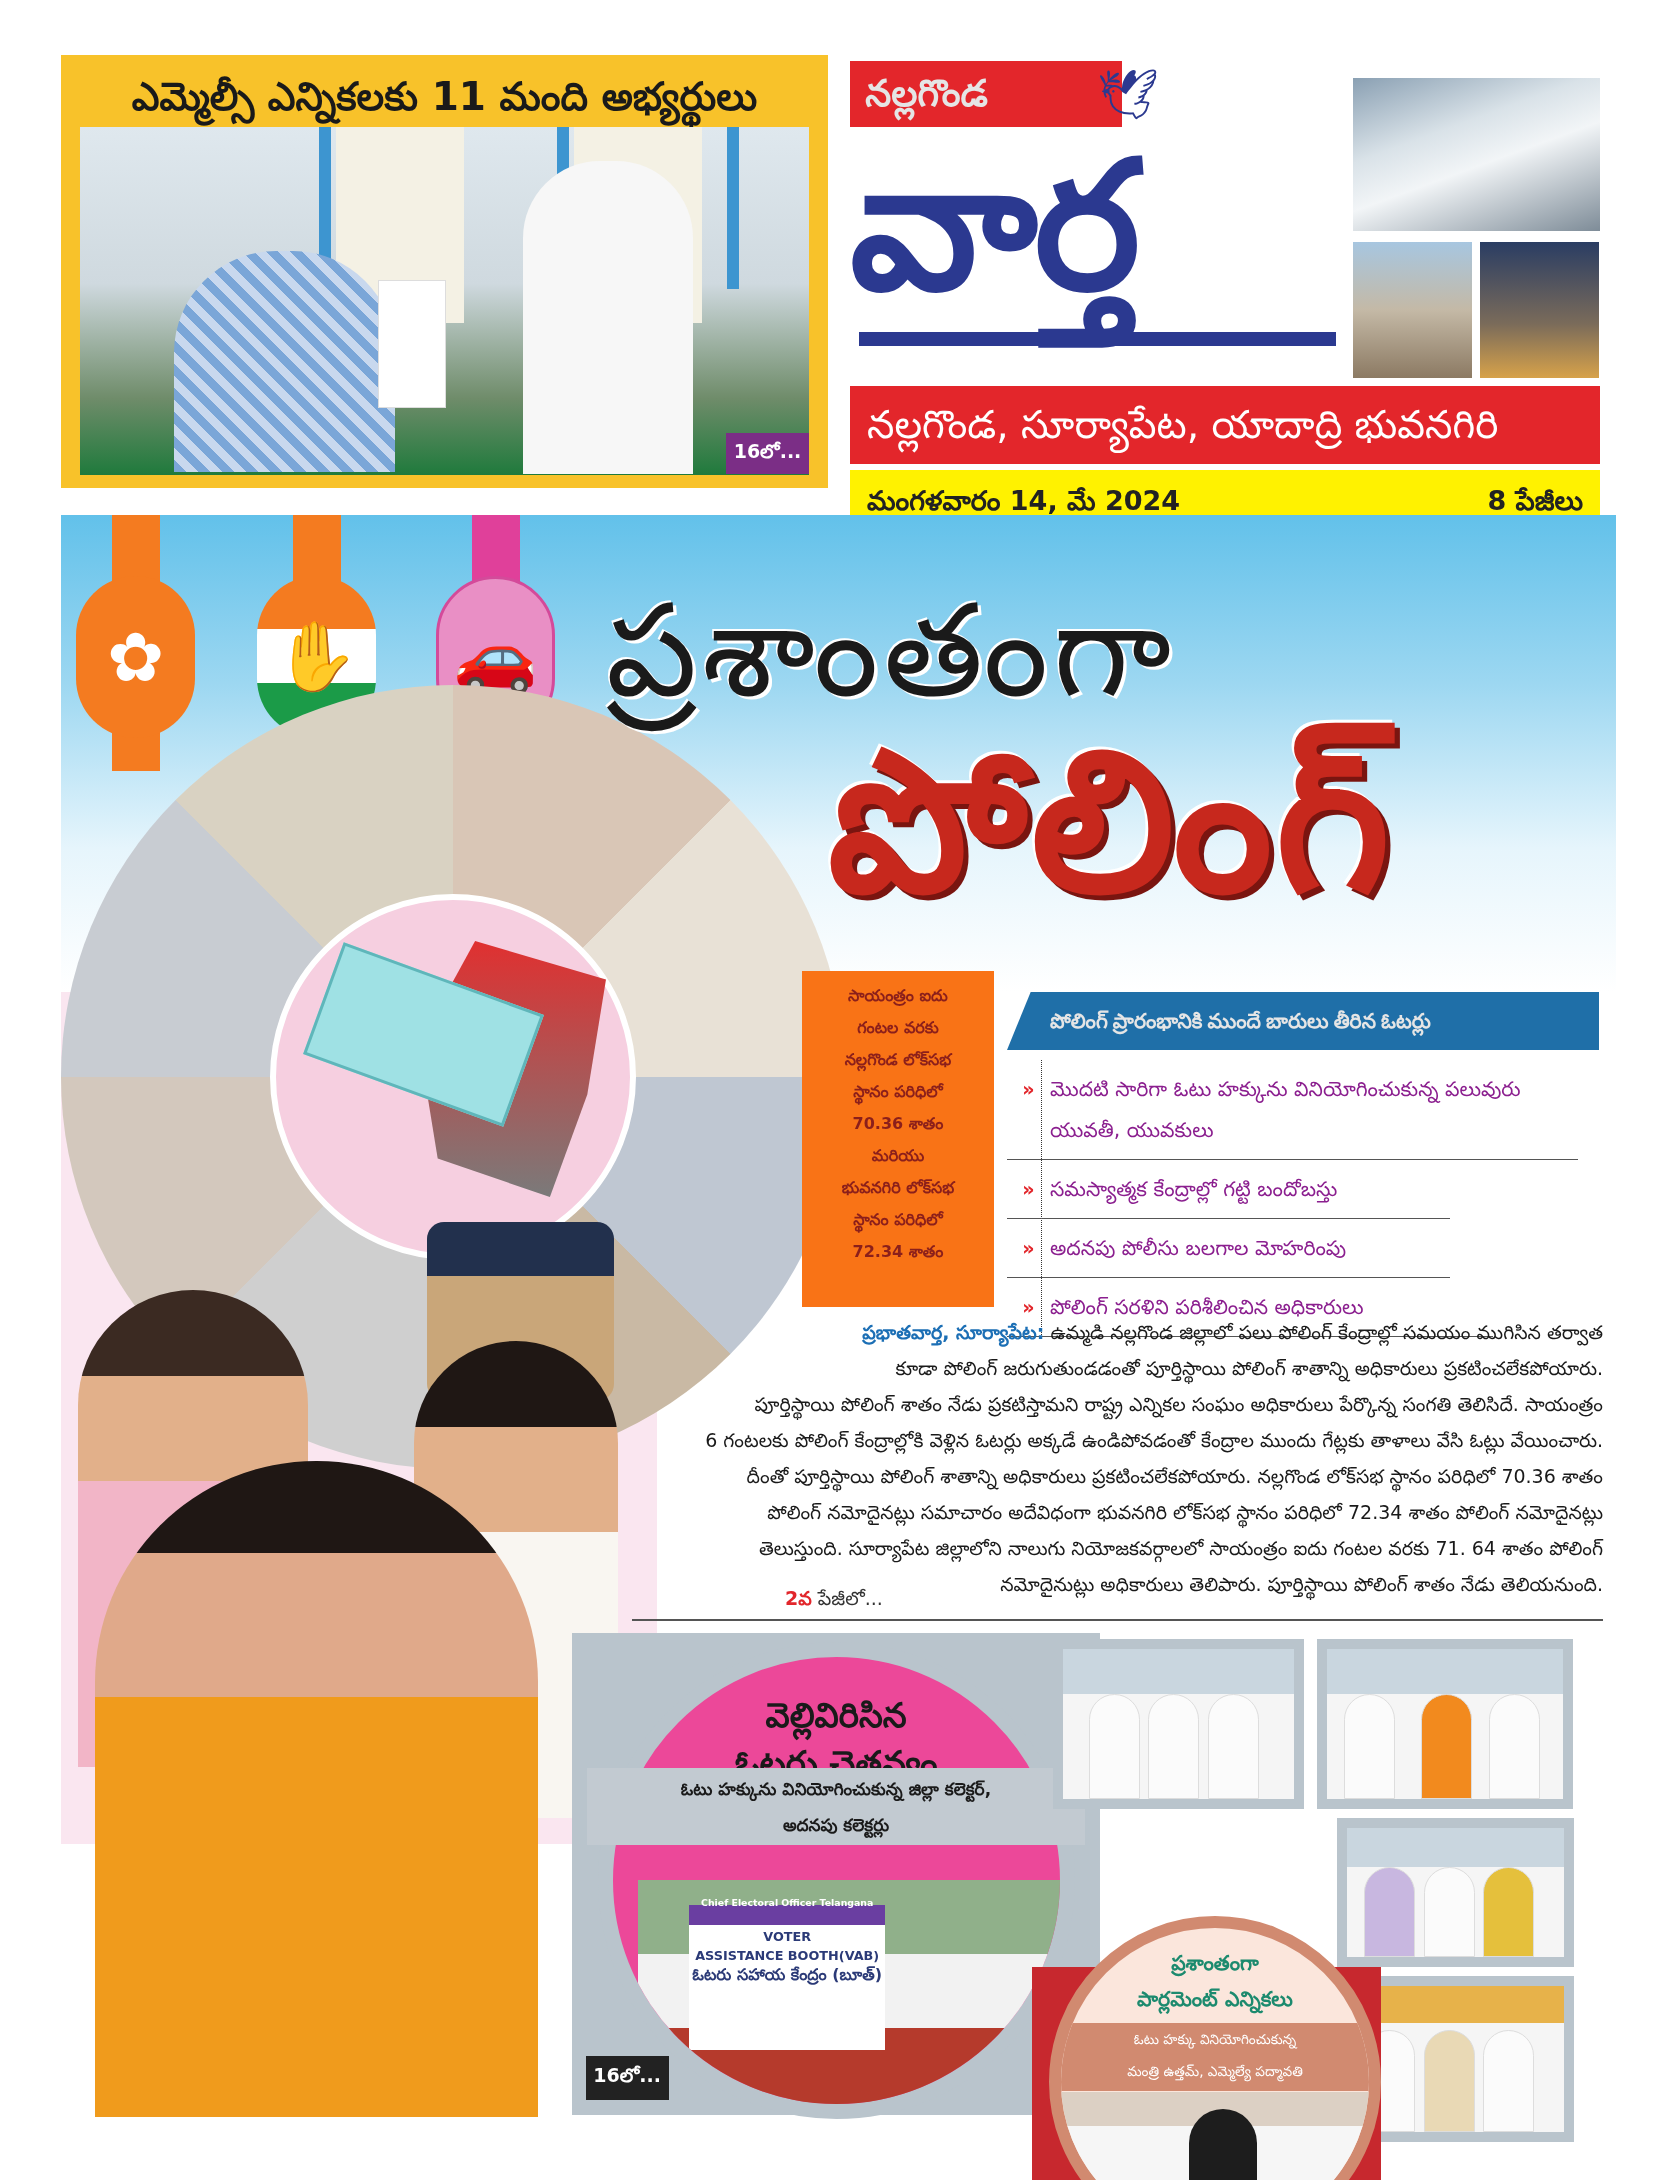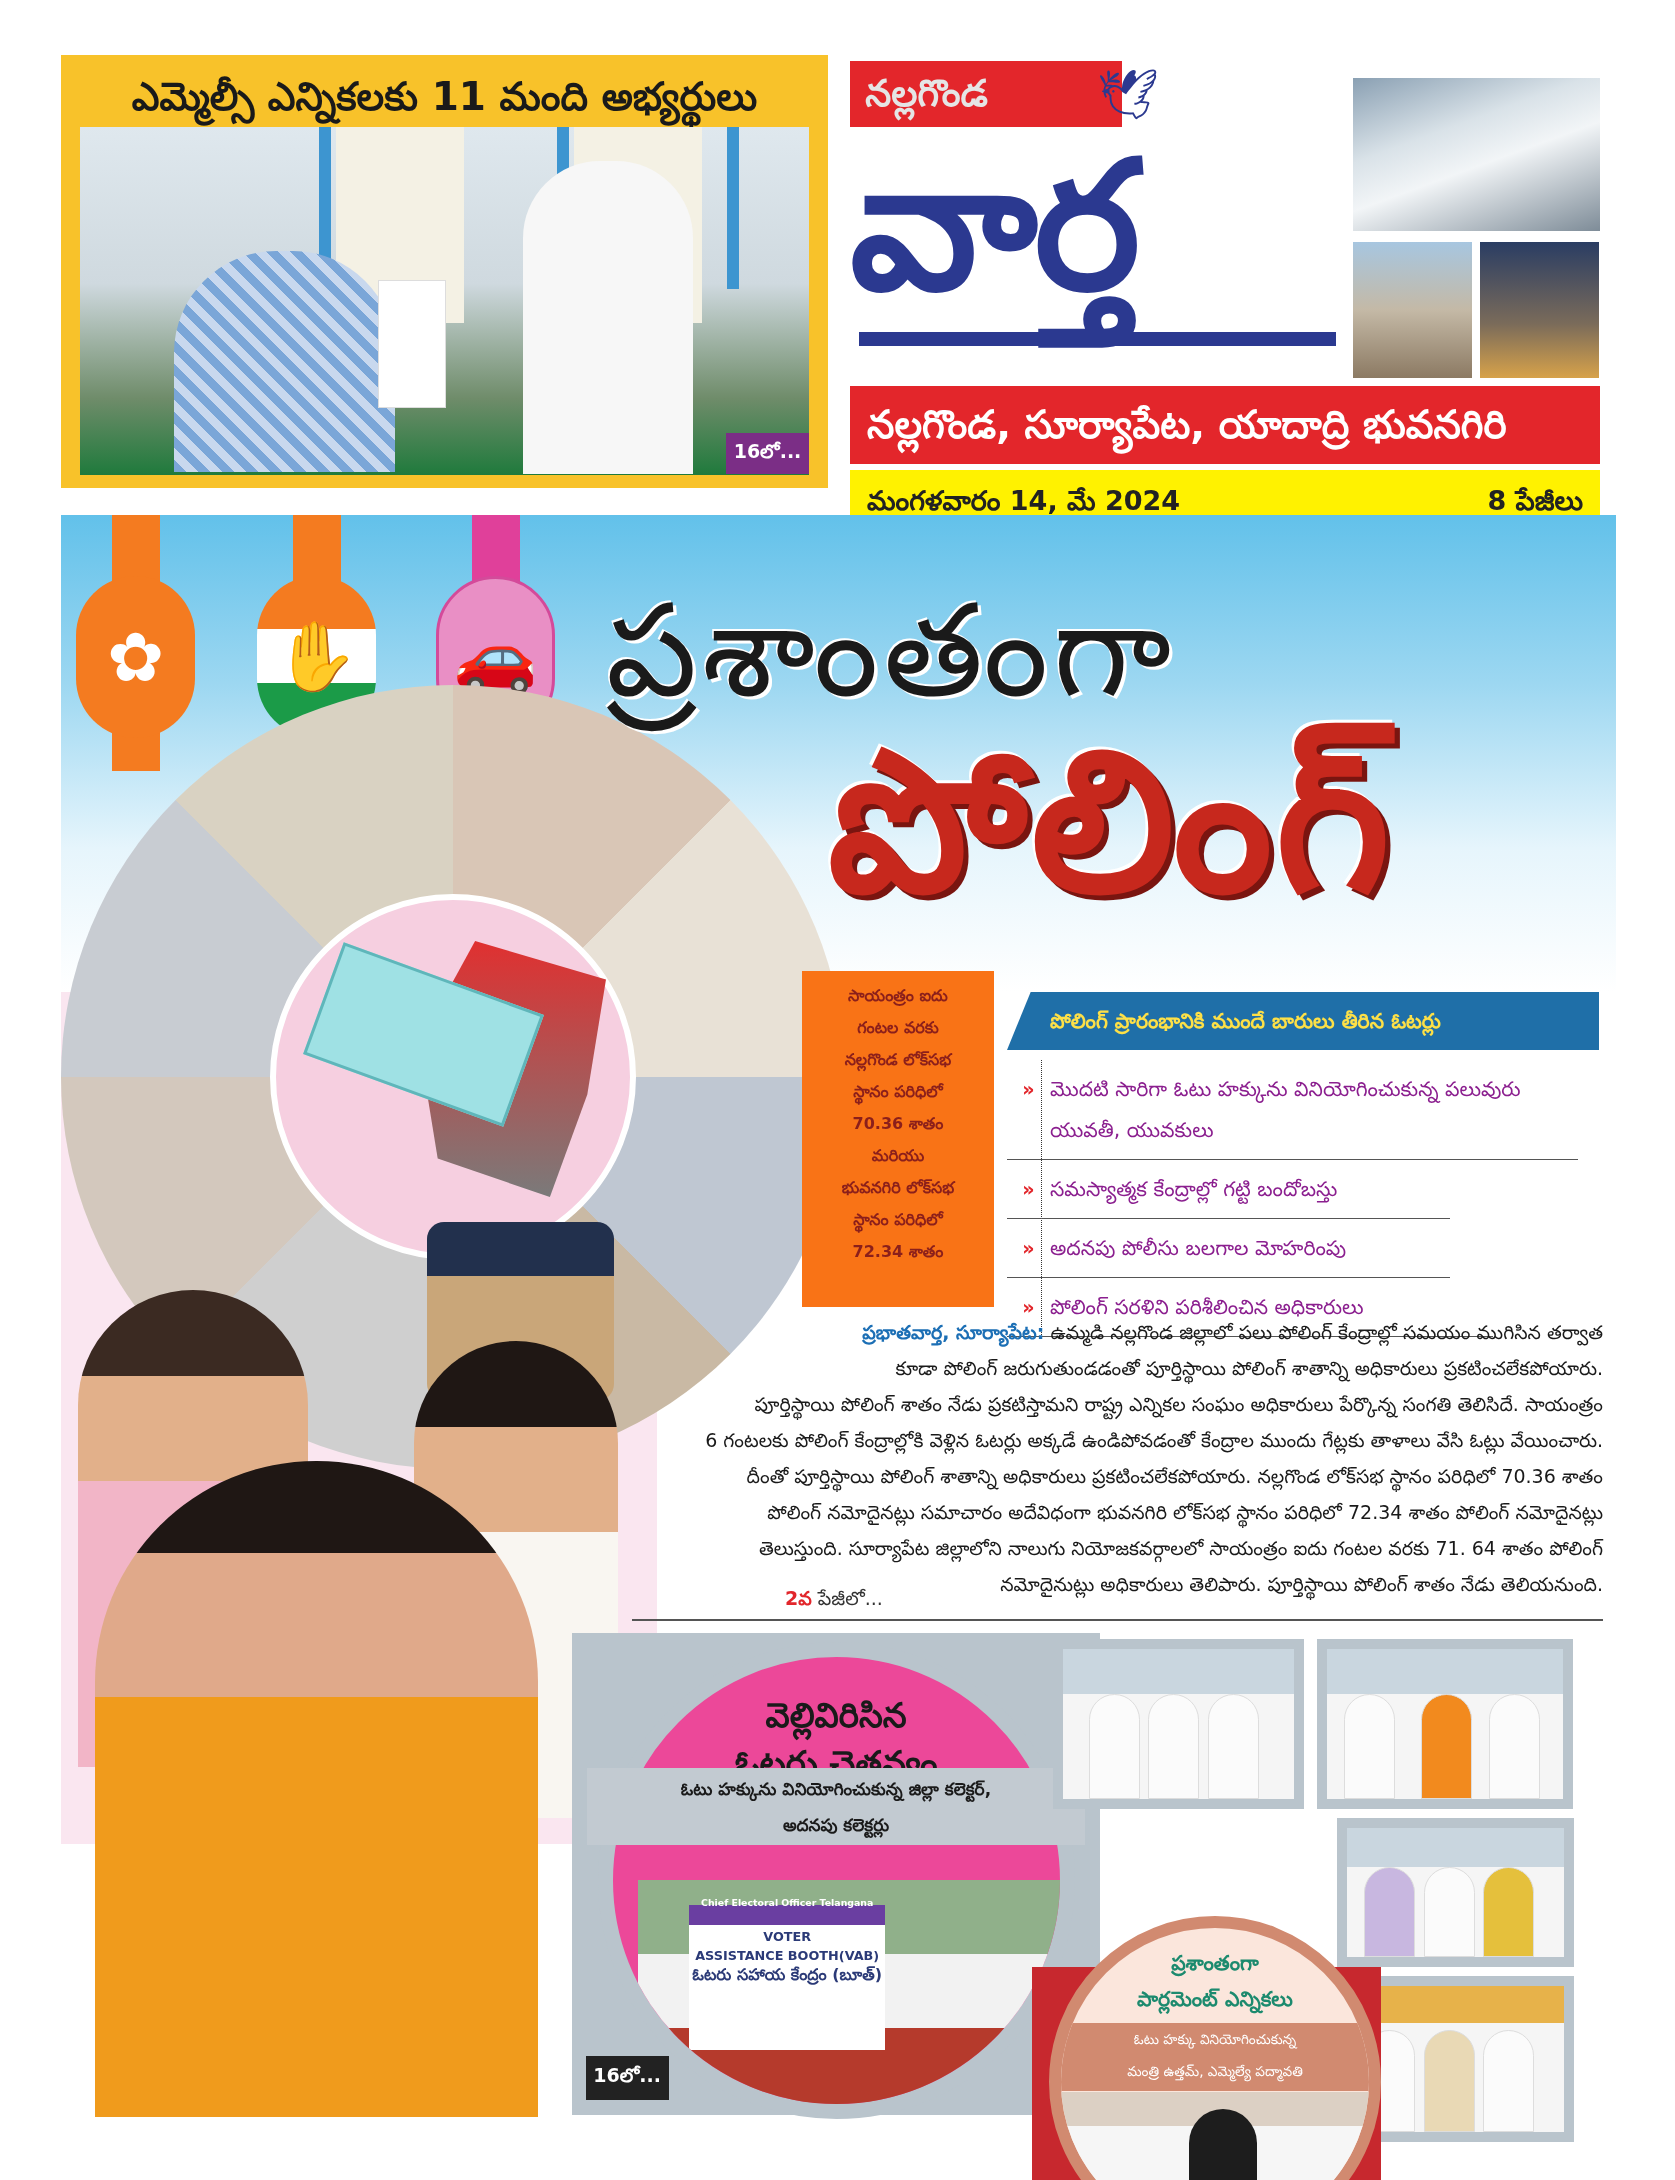--- a/index.html
+++ b/index.html
@@ -30,21 +30,21 @@
   #mast .logo { position:absolute; left:0; top:55px; width:494px; height:221px; color:#2b3990;
     font-size:179px; font-weight:bold; line-height:221px; letter-spacing:-3.4px; }
   #mast .logo-bar { position:absolute; left:8.5px; top:271px; width:477px; height:13.6px; background:#2b3990; }
   #mast .img1 { position:absolute; left:503px; top:17px; width:247px; height:153px;
     background: linear-gradient(160deg,#8aa0b3 0%,#d9e2e8 35%,#f2f5f7 55%,#7e8c98 100%); }
   #mast .img2 { position:absolute; left:503px; top:181px; width:119px; height:136px;
     background: linear-gradient(180deg,#a7c6e0 0%,#c4b9a6 50%,#8c7a63 100%); }
   #mast .img3 { position:absolute; left:630px; top:181px; width:119px; height:136px;
     background: linear-gradient(180deg,#2a3d63 0%,#7a6b5a 60%,#d7a24a 100%); }
   #mast .districts { position:absolute; left:0; top:325px; width:750px; height:78px; background:#e3262b; color:#fff;
-    font-size:39px; font-weight:bold; line-height:78px; padding-left:17px; white-space:nowrap; overflow:hidden; }
+    font-size:39px; font-weight:normal; line-height:78px; padding-left:17px; white-space:nowrap; overflow:hidden; }
   #mast .dateline { position:absolute; left:0; top:409px; width:750px; height:61px; background:#fff200;
     font-size:27px; font-weight:bold; line-height:61px; padding:0 17px; display:flex; justify-content:space-between; }
 
   
   #feature { left: 61px; top: 515px; width: 1555px; height: 1601px; background:#ffffff; }
   #feature .sky { position:absolute; left:0; top:0; width:1555px; height:477px;
     background: linear-gradient(180deg,#62c1ea 0%,#9cd7f1 35%,#e6f5fc 70%,#ffffff 100%); }
   .strip { position:absolute; top:0; width:48px; height:256px; }
   .party { position:absolute; width:119px; height:162px; border-radius:60px; display:flex; align-items:center; justify-content:center; font-size:68px; }
   #p-bjp { left:15.3px; top:61px; background:#f47b20; color:#fff; }
@@ -68,23 +68,23 @@
   #feature .t1 { position:absolute; left:545px; top:61px; font-size:128px; color:#1a1a1a; font-weight:normal;
     text-shadow: 3.4px 3.4px 0 #ffffff, -1.7px -1.7px 0 #ffffff; letter-spacing:5.1px; }
   #feature .t2 { position:absolute; left:767px; top:209px; font-size:196px; color:#c7281d; font-weight:bold;
     text-shadow: 5.1px 5.1px 0 #7a1510, -2.6px -2.6px 0 #ffffff; letter-spacing:3.4px; line-height:1; }
 
   
   #stats { position:absolute; left:741px; top:456px; width:192px; height:336px; background:#f97316; padding:8.5px 5.1px;
     text-align:center; color:#8b1f1b; font-size:16px; font-weight:bold; line-height:32px; }
 
   
-  #subhead { position:absolute; left:946px; top:477px; width:592px; height:58px; background:#1f6fa8; color:#fde047;
+  #subhead { position:absolute; left:946px; top:477px; width:592px; height:58px; background:#1f6fa8; color:#e5e5e5;
     font-size:20.4px; font-weight:bold; line-height:58px; padding-left:43px;
-    clip-path: polygon(4% 0,100% 0,100% 100%,0 100%); }
+    clip-path: polygon(4% 0,100% 0,100% 100%,0 100%); font-family: Liberation Serif, serif; }
   #bullets { position:absolute; left:946px; top:545px; width:592px; }
   .bul { position:relative; border-bottom:1.7px solid #555; padding:8.5px 0 8.5px 43px; color:#8b1f8f; font-size:20.4px; line-height:41px; }
   .bul .arr { position:absolute; left:15.3px; top:8.5px; color:#e2262b; font-size:19px; font-weight:bold; }
   #bullets .vline { position:absolute; left:34px; top:0; bottom:0; border-left:1.7px dotted #333; }
 
   
   #body { position:absolute; left:562px; top:799px; width:980px; font-size:19px; line-height:36px; color:#1a1a1a; text-align:right; }
   #body .dateline-lead { color:#1c6fb5; font-weight:bold;margin-left:36px; }
   #body p { margin:0; }
   #cont { position:absolute; left:724px; top:1072px; font-size:19px; color:#333; }

